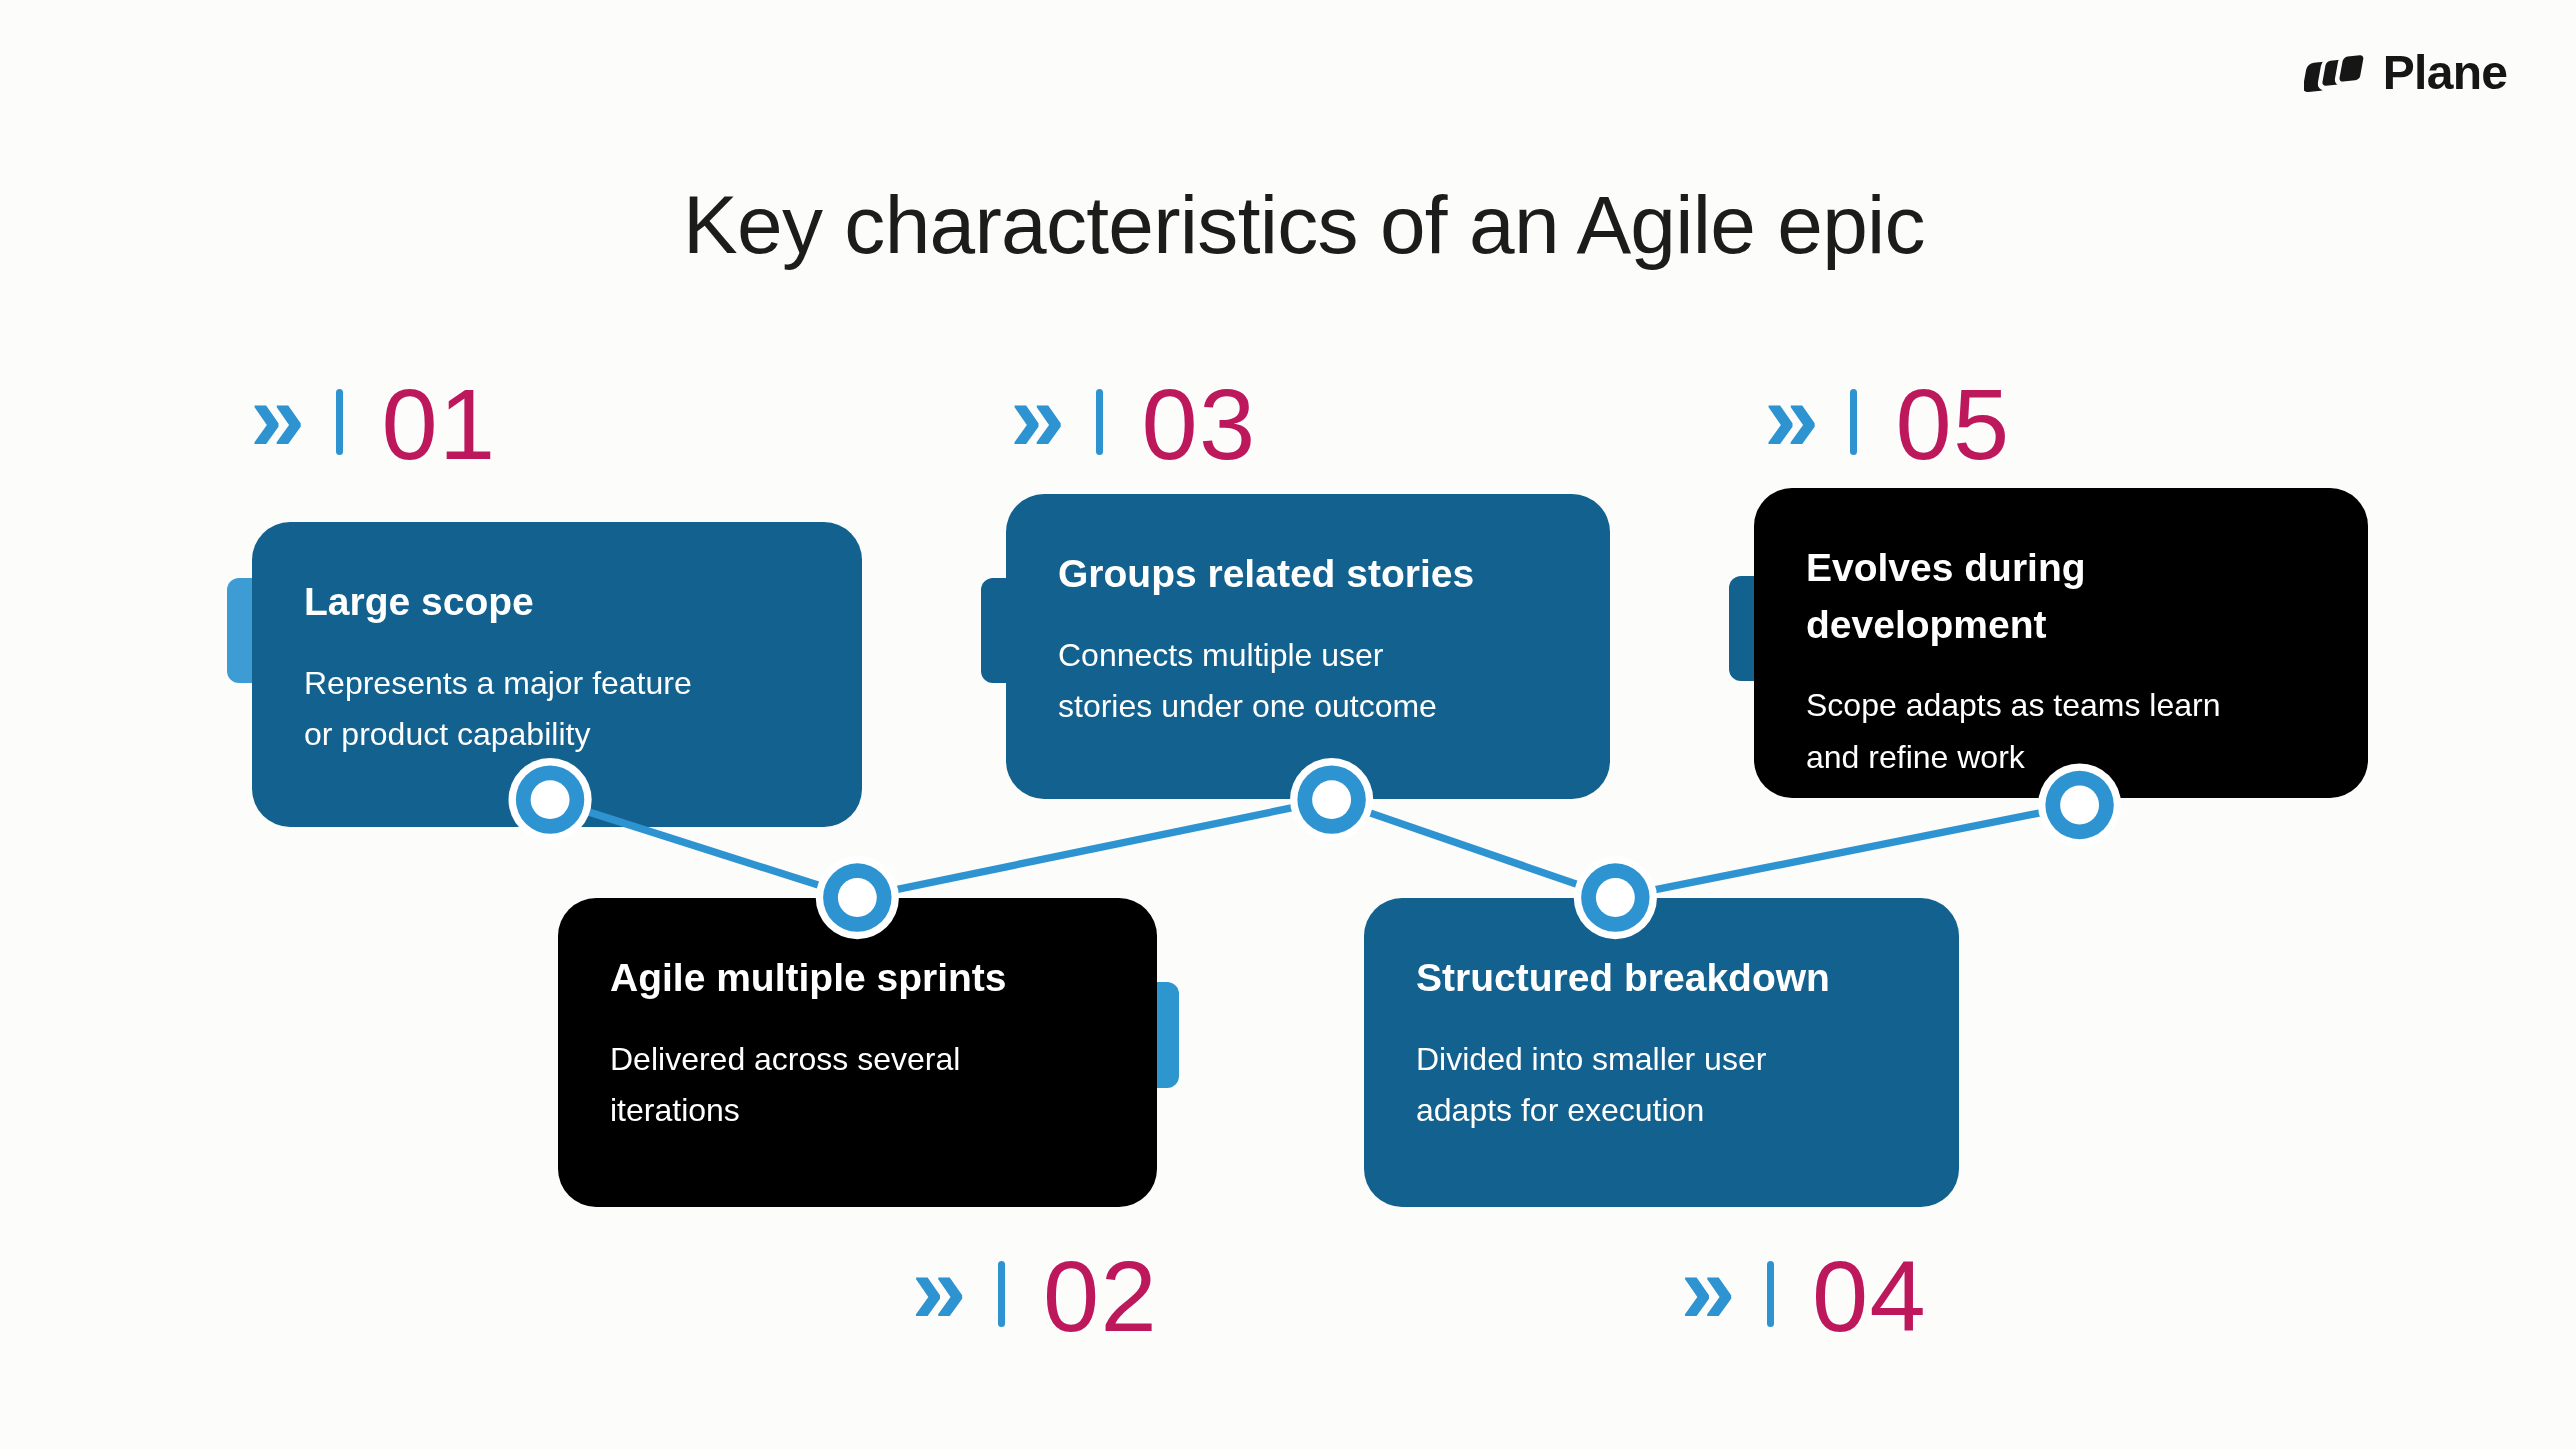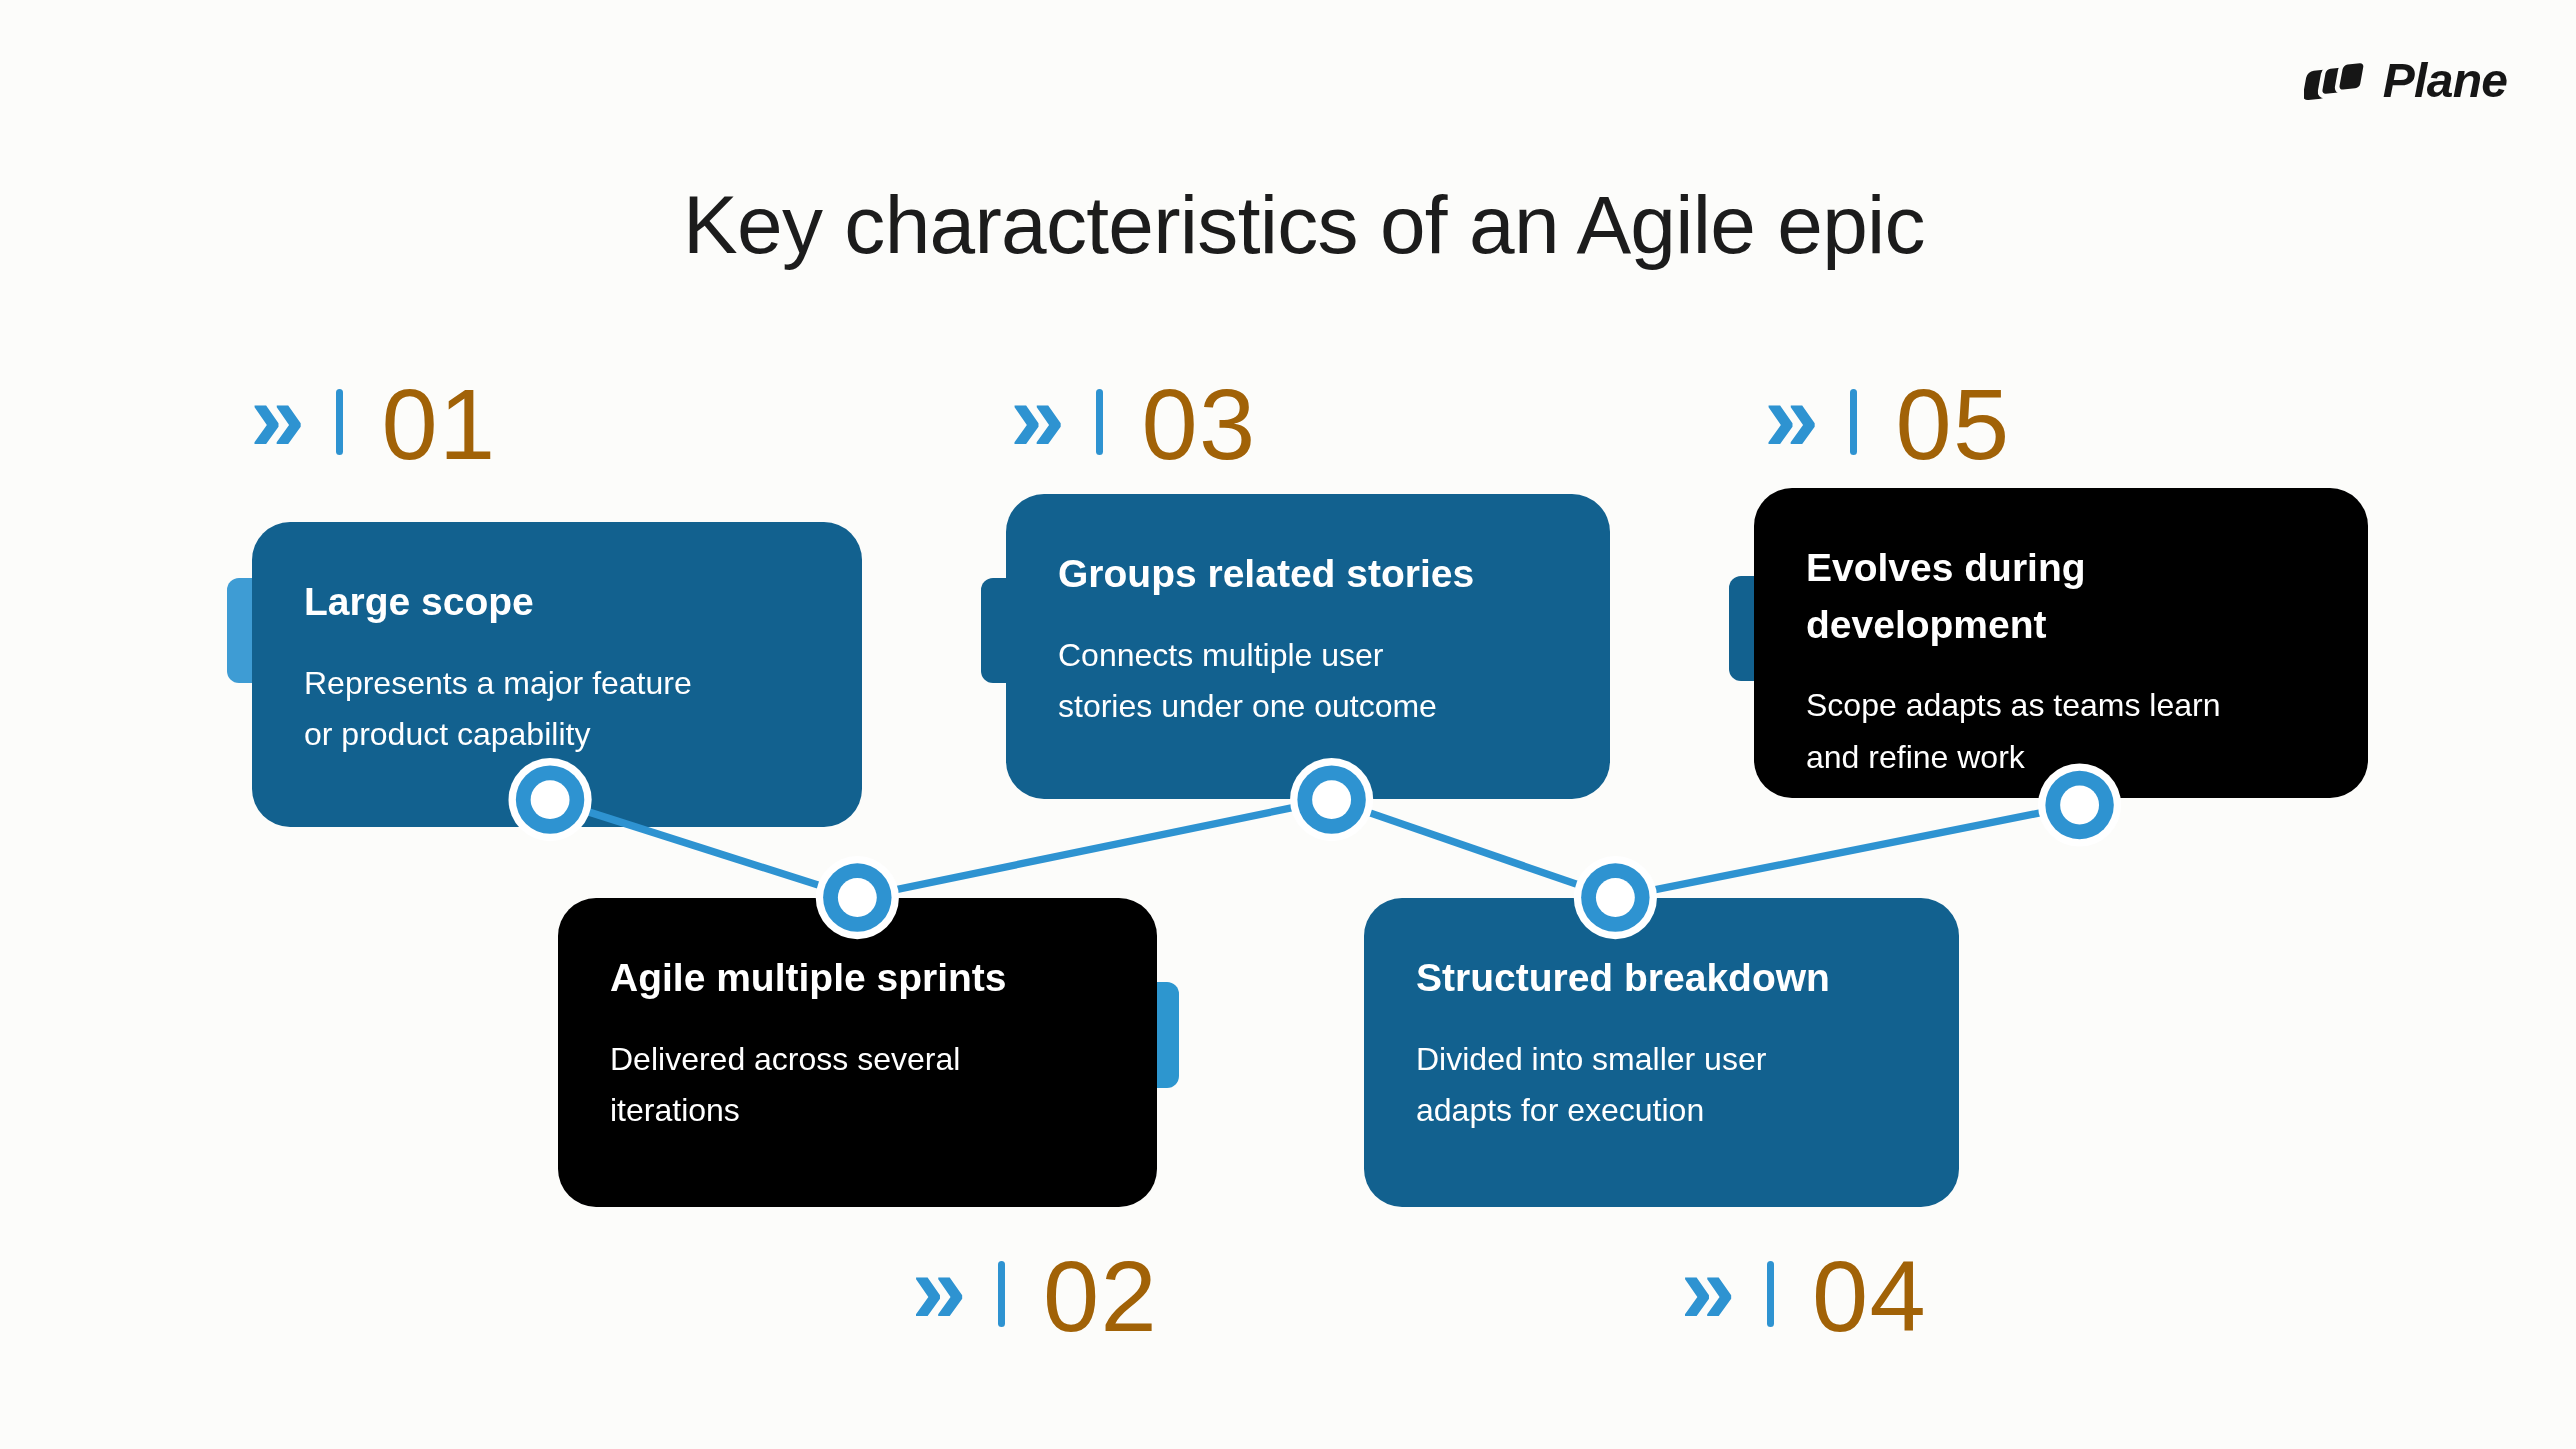--- a/index.html
+++ b/index.html
@@ -2,21 +2,21 @@
 <html style="font-size:10.7px"><head>
 <meta charset="utf-8">
 <style>
   html,body{margin:0;padding:0;}
   body{
     width:2576px;height:1449px;position:relative;overflow:hidden;
     background:#FCFCFA;
     font-family:"Liberation Sans", sans-serif;
   }
   
-  .logo{position:absolute;left:2304px;top:54px;display:flex;align-items:center;gap:14.8px;font-style:italic;}
+  .logo{position:absolute;left:2304px;top:46px;display:flex;align-items:center;gap:14.8px;}
   .logo-text{font-size:48px;font-weight:700;color:#161616;letter-spacing:-0.7px;line-height:1;}
   
   .title{
     position:absolute;left:16px;top:180px;width:2576px;text-align:center;
     font-size:82px;font-weight:500;color:#1C1C1C;letter-spacing:-0.7px;line-height:1.1;
   }
   
   .tab{position:absolute;width:47px;border-radius:12px;z-index:1;}
   .tab.light{background:#3E9CD4;}
   .tab.cardlight{background:#2D96CF;}
@@ -42,21 +42,21 @@
   #card-2{left:558px; top:898px;width:599px;height:309px;}
   #card-3{left:1006px;top:494px; width:604px;height:305px;}
   #card-4{left:1364px;top:898px;width:595px;height:309px;}
   #card-5{left:1754px;top:488px; width:614px;height:310px;}
   
   .connector-layer{position:absolute;left:0;top:0;z-index:3;pointer-events:none;}
   
   .marker{position:absolute;z-index:4;display:flex;align-items:center;height:107px;gap:0;}
   .marker .chevron{font-size:99px;font-weight:700;color:#2E93D1;line-height:1;margin-top:-9.4px;}
   .marker .bar{width:7.4px;height:66px;border-radius:4px;background:#2E93D1;margin-left:31px;}
-  .marker .num{font-size:101px;font-weight:400;color:#a16207;line-height:1;margin-left:38px;margin-top:5.4px;letter-spacing:1.3px;}
+  .marker .num{font-size:101px;font-weight:400;color:#be185d;line-height:1;margin-left:38px;margin-top:5.4px;letter-spacing:1.3px;}
   #marker-1{left:250px; top:368px;}
   #marker-3{left:1010px;top:368px;}
   #marker-5{left:1764px;top:368px;}
   #marker-2{right:1418px;top:1240px;}
   #marker-4{right:649px; top:1240px;}
 </style>
 </head>
 <body>
 
 <div class="logo">

